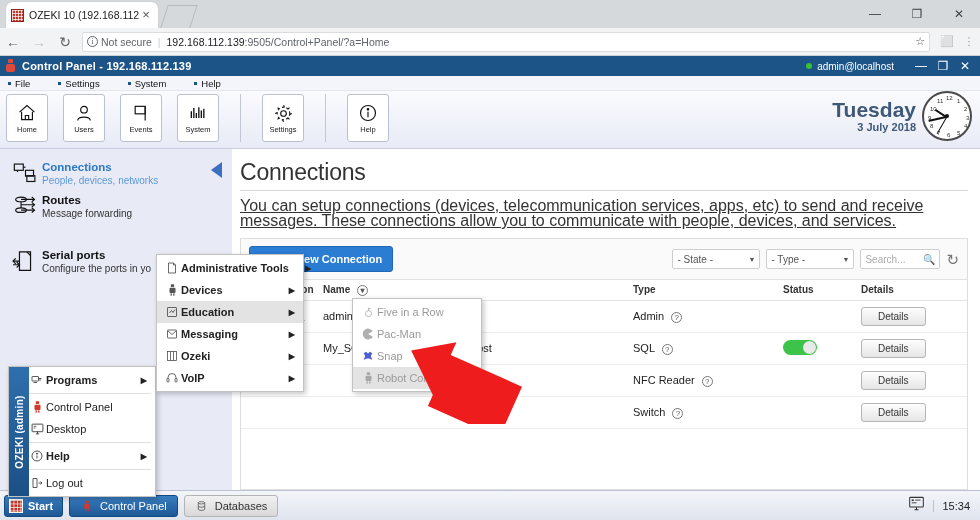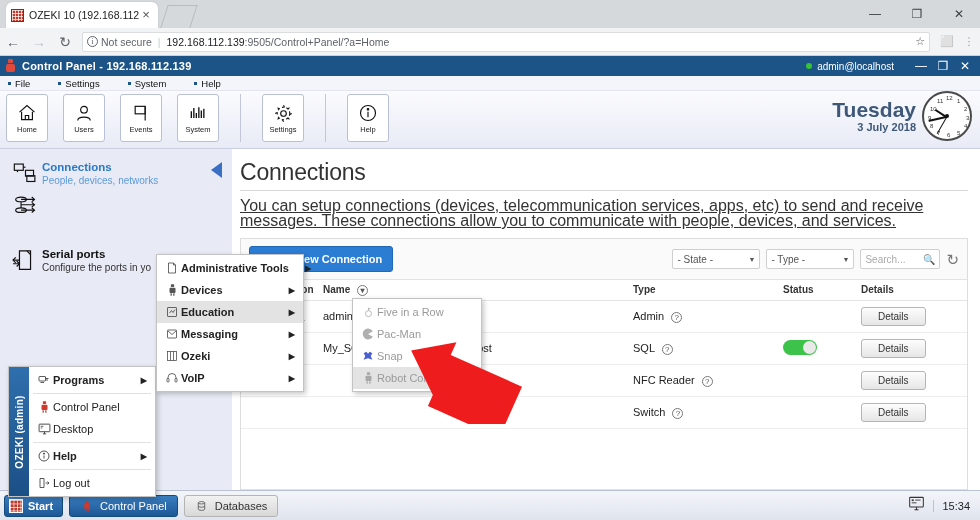--- a/index.html
+++ b/index.html
@@ -478,20 +478,24 @@
           <div class="side-ic">
             <svg width="25" height="24" viewBox="0 0 28 26" fill="none" stroke="#111" stroke-width="1.3">
               <ellipse cx="9" cy="4.5" rx="6" ry="2.6"></ellipse>
               <ellipse cx="9" cy="16.5" rx="6" ry="2.6"></ellipse>
               <path d="M9 7 V14"></path>
               <path d="M9 4.5 H24 M9 10.5 H24 M9 16.5 H24"></path>
               <path d="M21 1.8 L24 4.5 L21 7.2"></path>
               <path d="M21 7.8 L24 10.5 L21 13.2"></path>
               <path d="M21 13.8 L24 16.5 L21 19.2"></path>
             </svg>
+          </div>
+          <div class="side-txt">
+            <div class="t1">Routes</div>
+            <div class="t2">Message forwarding</div>
           </div>
         </div>
 
         <div class="side-gap"></div>
 
         <div class="side-item">
           <div class="side-ic">
             <svg width="26" height="24" viewBox="0 0 28 26" fill="none" stroke="#111" stroke-width="1.3">
               <path d="M8 2 H20 V22 H8 Z"></path>
                 <path d="M16 2 L20 6"></path>
@@ -628,21 +632,21 @@
             <span class="sel-count">0/4 item selected</span>
           </div>
         </div>
       </div>
     </div>
 
     <div class="menu" style="left:8px; top:310px; width:148px;">
       <div class="start-strip">
         <span>OZEKI (admin)</span>
       </div>
-      <div style="margin-left:20px">
+      <div style="margin-left:13px">
         <div class="menu-row bold">
           <div class="menu-ic">
             <svg width="12" height="12" viewBox="0 0 24 24" fill="none" stroke="#333" stroke-width="1.6">
               <rect x="2" y="5" width="13" height="9" rx="1"></rect>
                 <path d="M15 9 H21 M18 9 V14"></path>
               <path d="M5 17 H12"></path>
             </svg>
           </div>
           <span>Programs</span>
           <span class="menu-arrow">▶</span>

